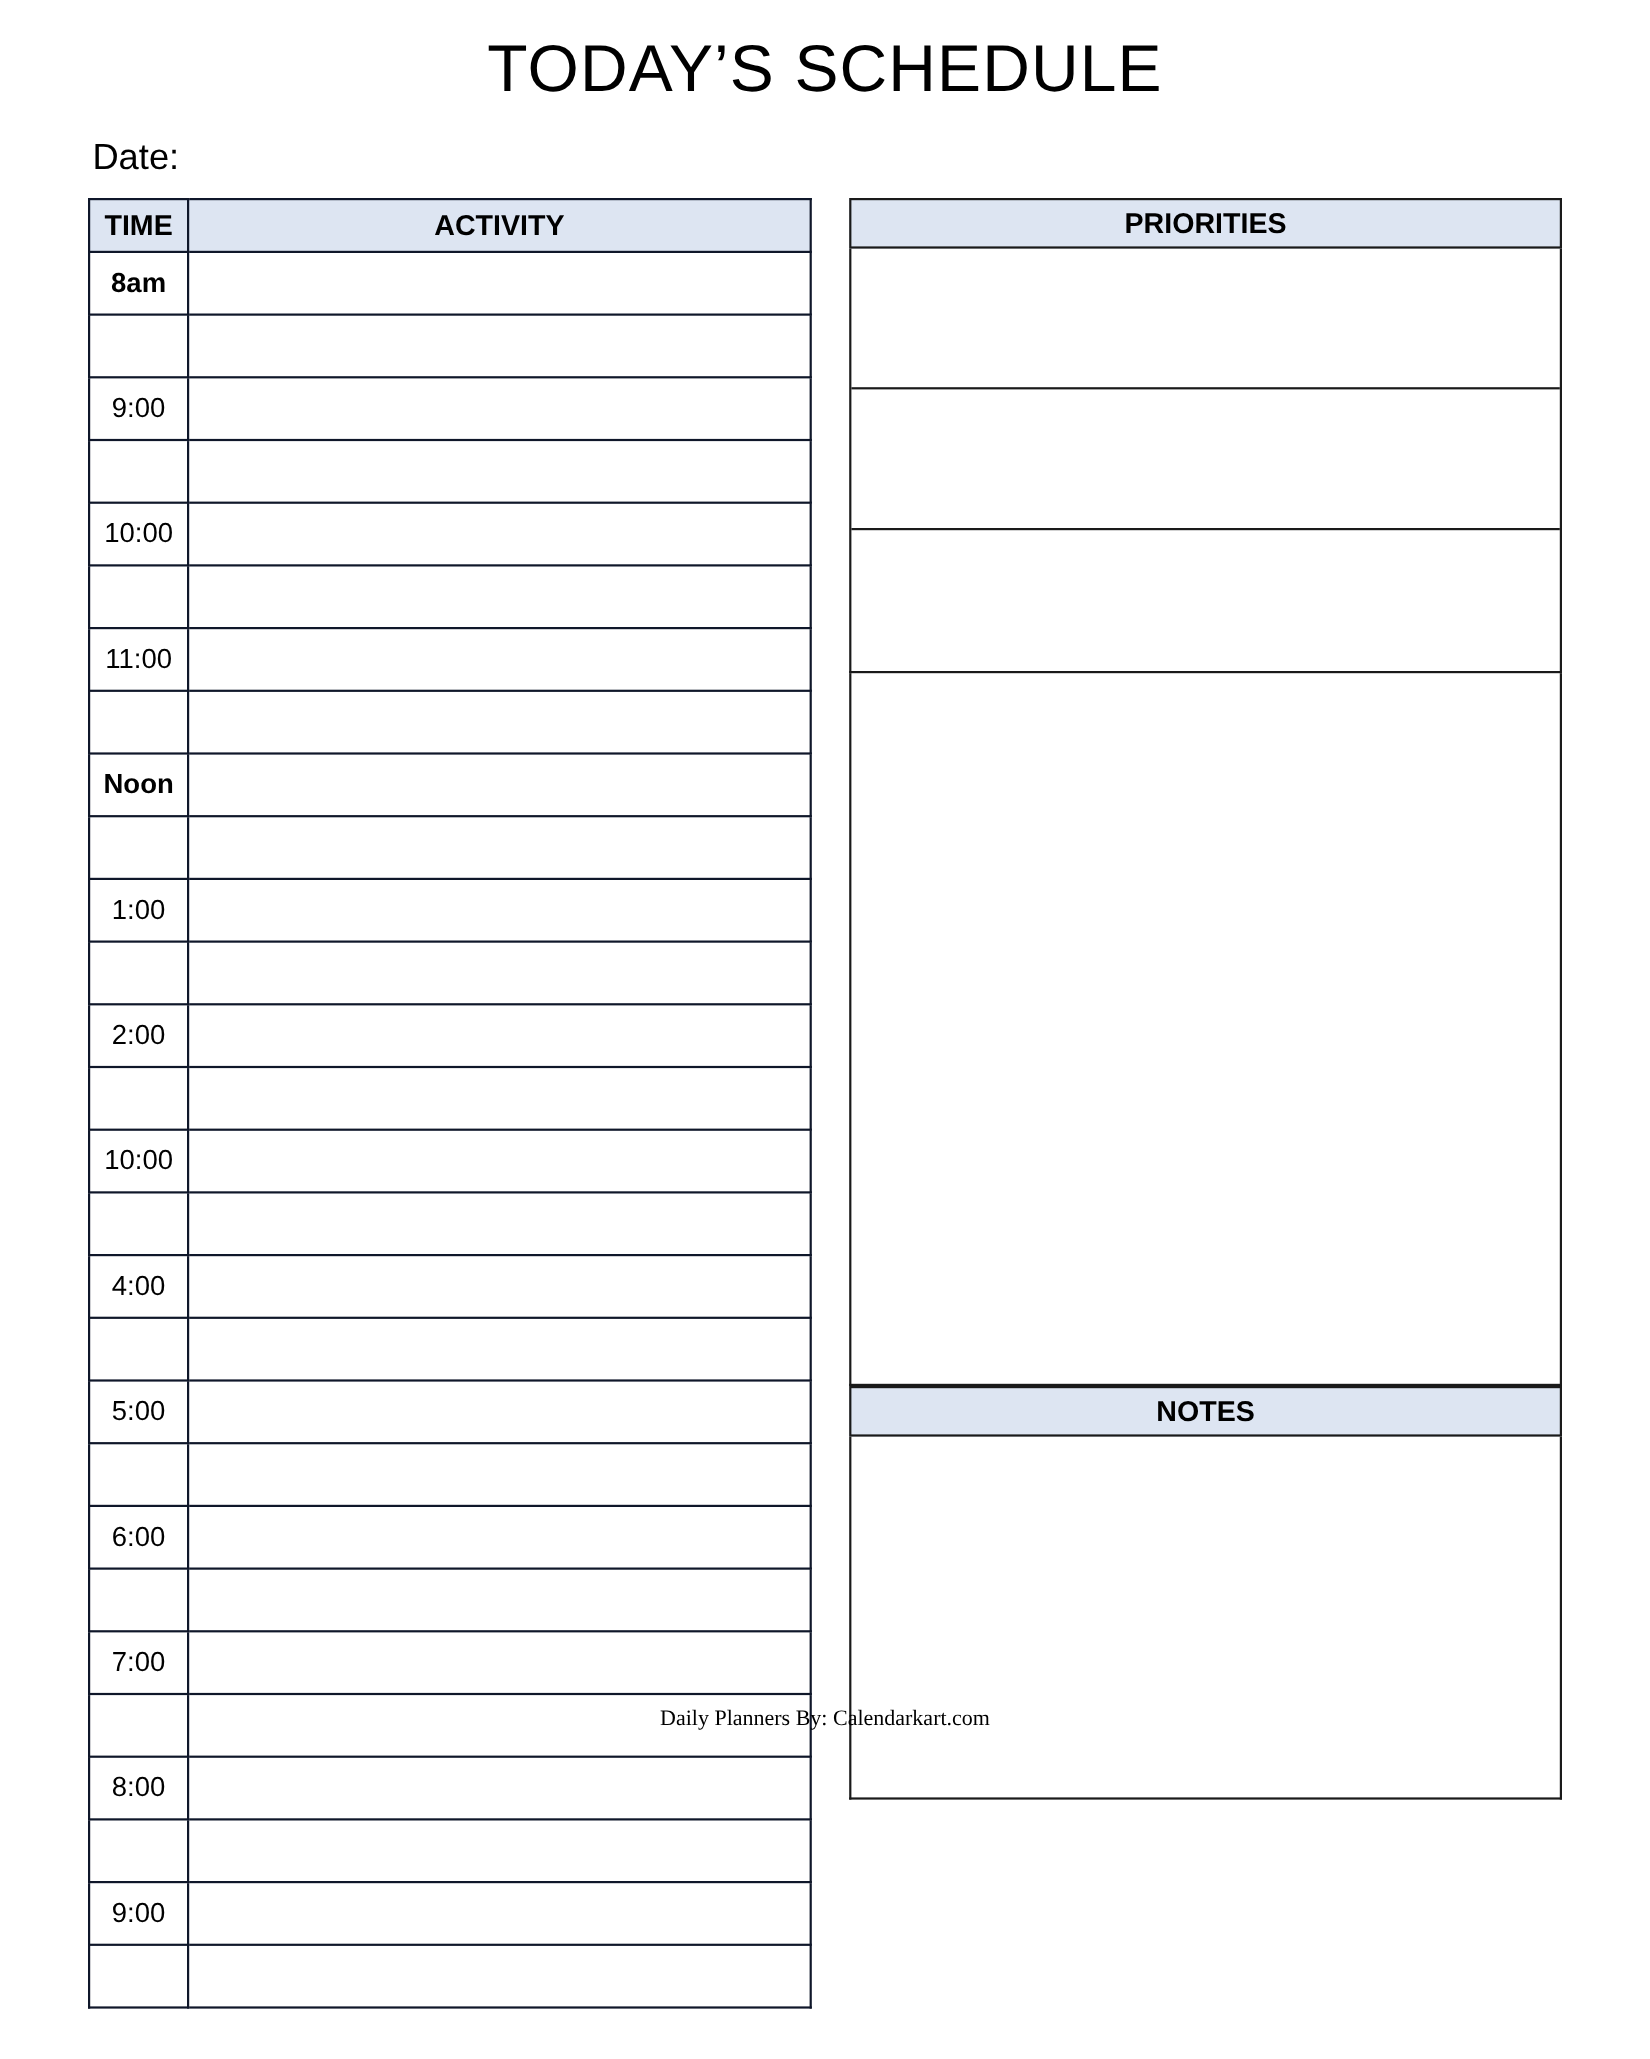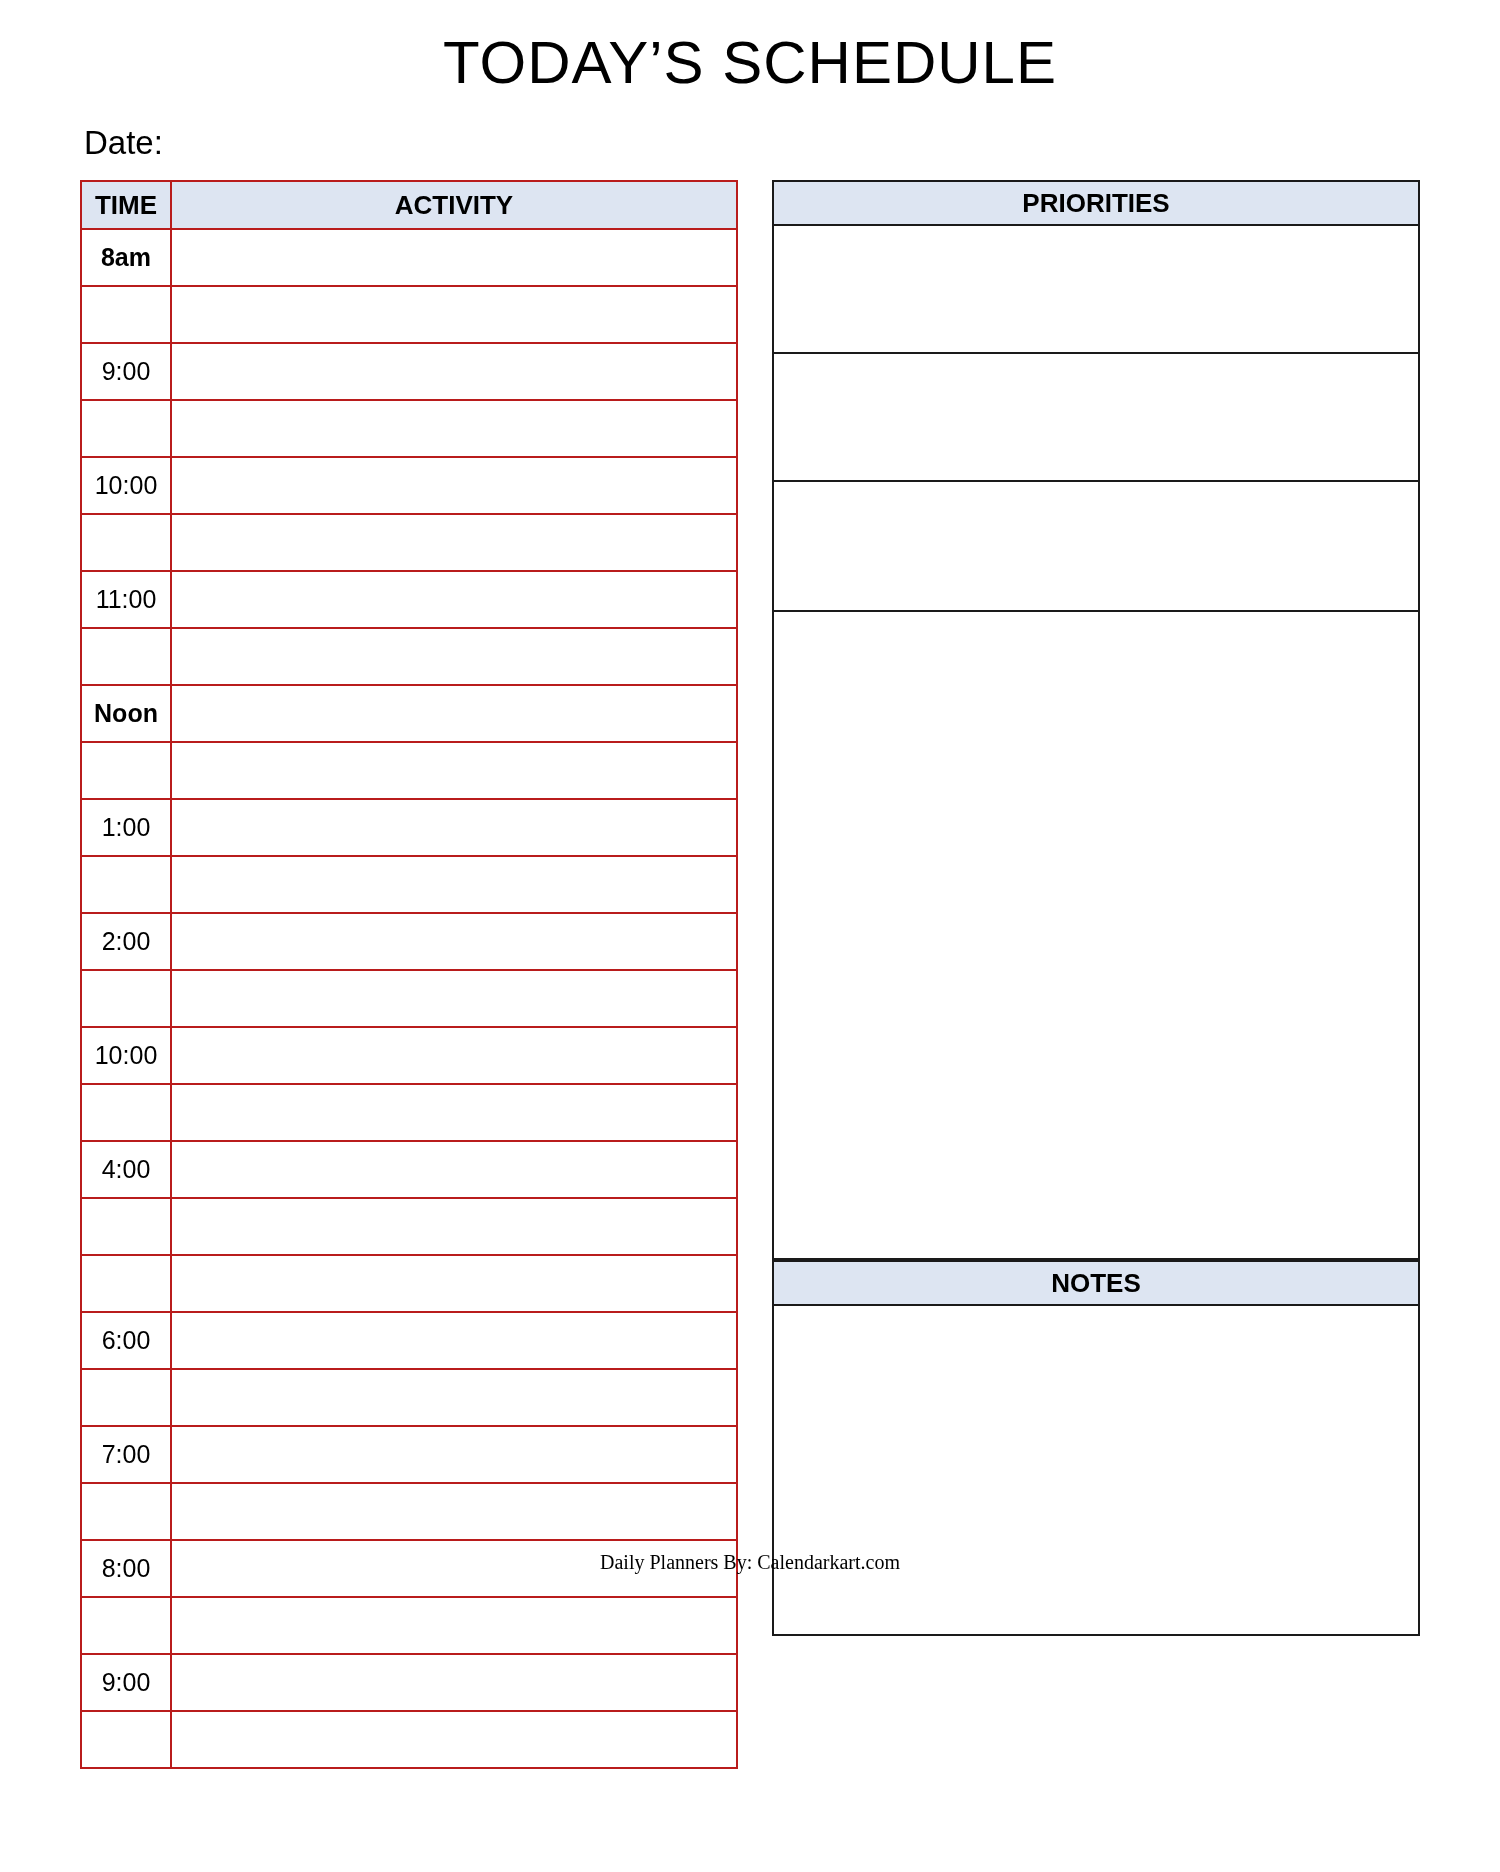--- a/index.html
+++ b/index.html
@@ -57,21 +57,21 @@
     margin: 18px 80px 0 80px;
     align-items: flex-start;
   }
   
   .schedule {
     border-collapse: collapse;
     width: 656px;
     table-layout: fixed;
   }
   .schedule th, .schedule td {
-    border: 2px solid #b91c1c;
+    border: 2px solid #0f172a;
     height: 55px;
     padding: 0;
     margin-top: 47px;
   }
   .schedule th {
     background: #dde5f2;
     font-size: 26px;
     font-weight: bold;
     height: 46px;
   }
@@ -289,20 +289,26 @@
           </td>
         </tr>
         <tr>
           <td class="time-cell">4:00</td>
           <td class="activity-cell">
             <input class="cell-input" type="text" style="">
           </td>
         </tr>
         <tr>
           <td class="time-cell"></td>
+          <td class="activity-cell">
+            <input class="cell-input" type="text" style="">
+          </td>
+        </tr>
+        <tr>
+          <td class="time-cell">5:00</td>
           <td class="activity-cell">
             <input class="cell-input" type="text" style="">
           </td>
         </tr>
         <tr>
           <td class="time-cell"></td>
           <td class="activity-cell">
             <input class="cell-input" type="text" style="">
           </td>
         </tr>

